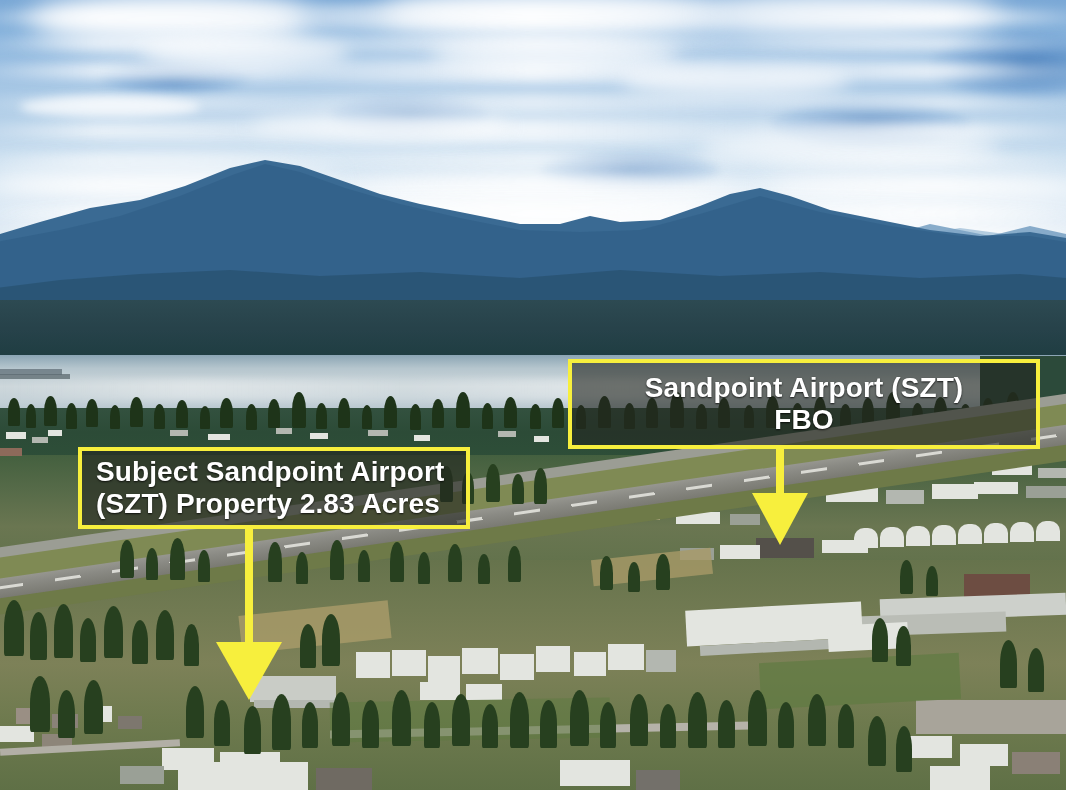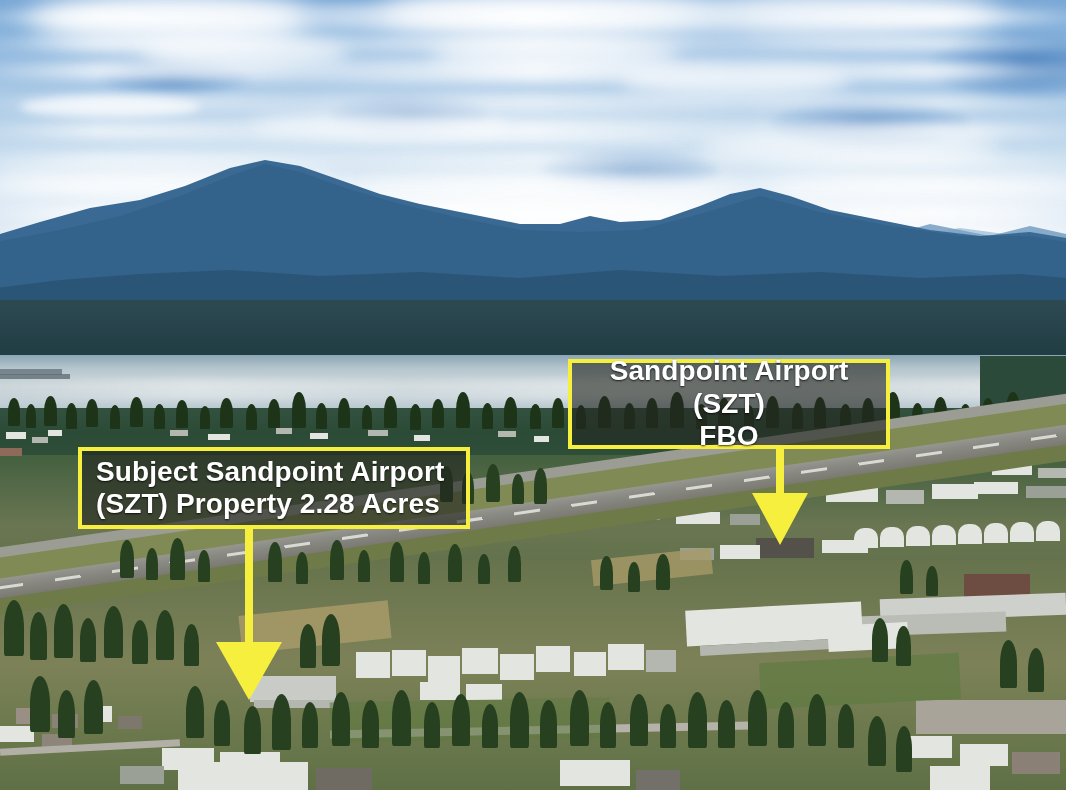--- a/index.html
+++ b/index.html
@@ -494,33 +494,33 @@
     <div class="tree c" style="left:448px;top:544px;width:14px;height:38px;"></div>
     <div class="tree c" style="left:478px;top:554px;width:12px;height:30px;"></div>
     <div class="tree c" style="left:508px;top:546px;width:13px;height:36px;"></div>
     <div class="tree c" style="left:600px;top:556px;width:13px;height:34px;"></div>
     <div class="tree c" style="left:628px;top:562px;width:12px;height:30px;"></div>
     <div class="tree c" style="left:656px;top:554px;width:14px;height:36px;"></div>
     <div class="tree c" style="left:900px;top:560px;width:13px;height:34px;"></div>
     <div class="tree c" style="left:926px;top:566px;width:12px;height:30px;"></div>
   </div>
 
-  <div class="annbox" id="box-fbo" style="left:568px;top:359px;width:322px;height:90px;">
+  <div class="annbox" id="box-fbo" style="left:568px;top:359px;width:472px;height:90px;">
     <div class="txt">Sandpoint Airport (SZT)
 FBO</div>
   </div>
 
   <div class="arrow" id="arrow-right" style="left:752px;top:449px;width:56px;height:96px;">
     <div class="shaft" style="width:8px;height:46px;"></div>
     <div class="head" style="top:44px;"></div>
   </div>
 
   <div class="annbox" id="box-subject" style="left:78px;top:447px;width:392px;height:82px;">
     <div class="txt">Subject Sandpoint Airport
-(SZT) Property 2.28 Acres</div>
+(SZT) Property 2.83 Acres</div>
   </div>
 
   <div class="arrow" id="arrow-left" style="left:216px;top:529px;width:66px;height:171px;">
     <div class="shaft" style="width:8px;height:115px;"></div>
     <div class="head" style="top:113px;"></div>
   </div>
 
 </div>
 
 </body></html>

